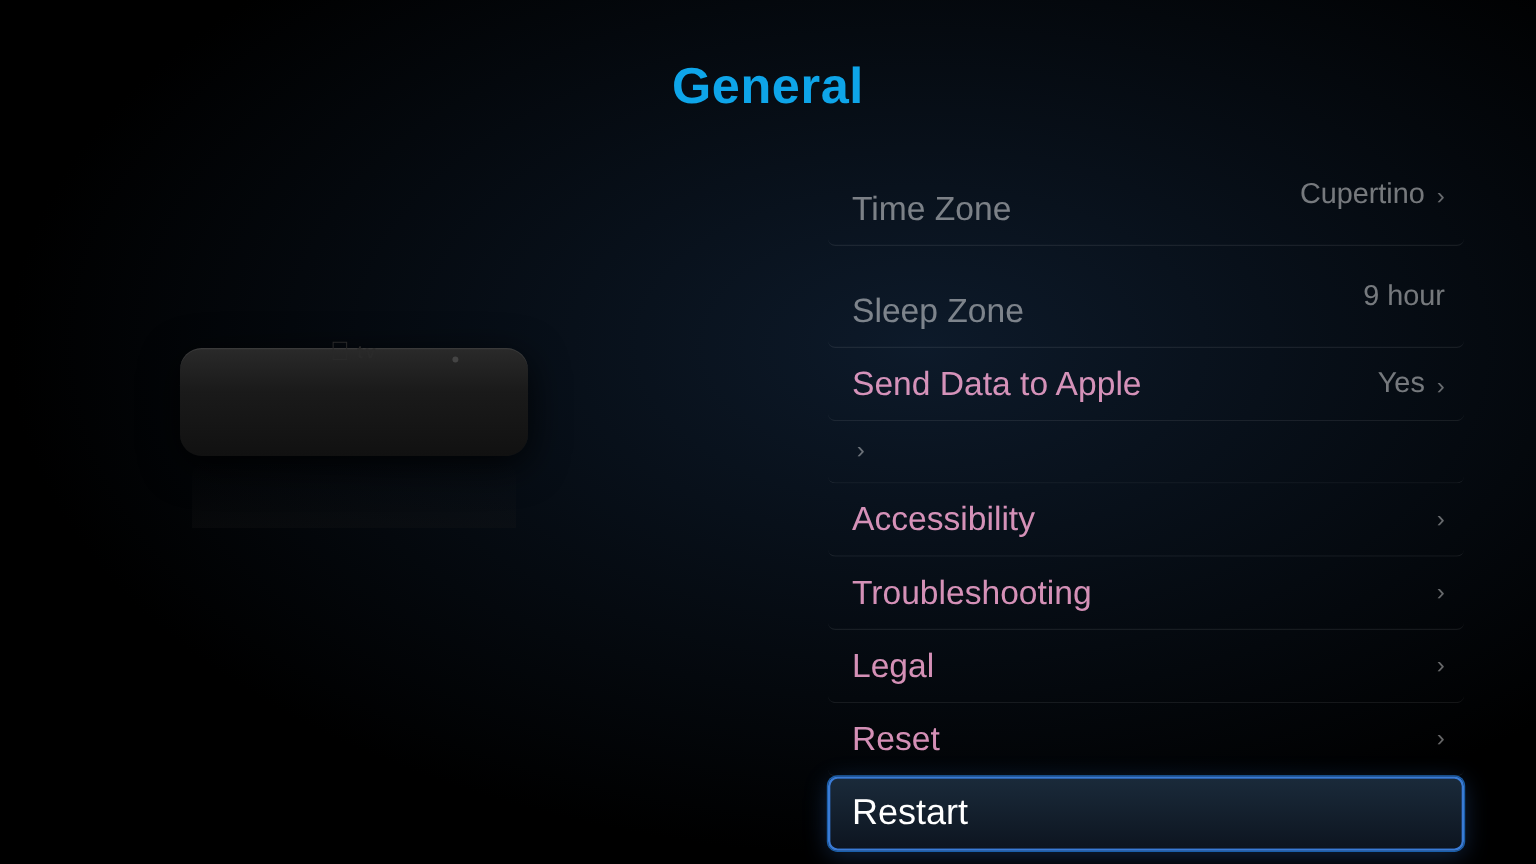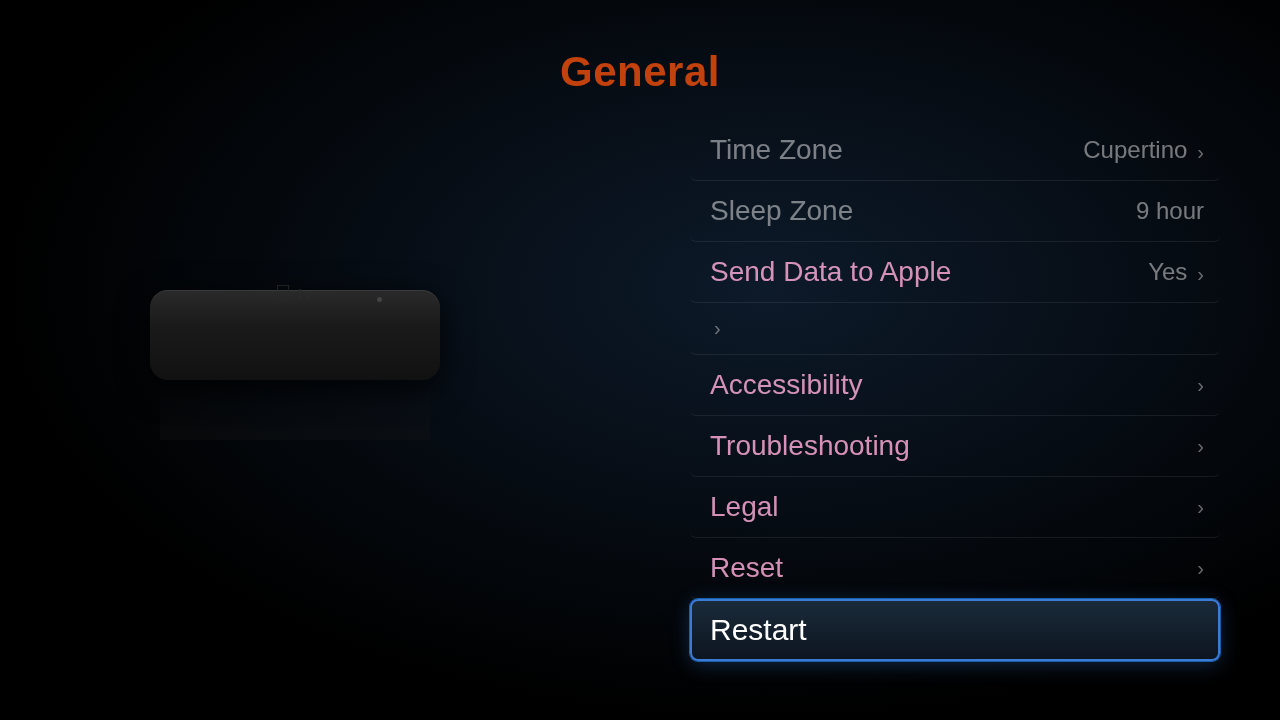--- a/index.html
+++ b/index.html
@@ -23,21 +23,21 @@
       z-index: 0;
     }
 
     .page-title {
       position: absolute;
       top: 48px;
       left: 50%;
       transform: translateX(-50%);
       font-size: 42px;
       font-weight: 700;
-      color: #c2410c;
+      color: #0ea5e9;
       letter-spacing: 0.5px;
       z-index: 2;
     }
 
     
     .device-container {
       position: absolute;
       left: 140px;
       top: 220px;
       z-index: 2;
@@ -155,20 +155,21 @@
 
     .chevron {
       font-size: 20px;
       color: rgba(255,255,255,0.4);
       margin-left: 4px;
     }
 
     
     .menu-item.dimmed .menu-item-label {
       color: rgba(255,255,255,0.55);
+      margin-top: 24px;
     }
 
     
     .menu-item.selected {
       background: linear-gradient(180deg, #1a2a3a 0%, #0d1520 100%);
       border: 2px solid #3a7bd5;
       border-radius: 8px;
       box-shadow: 0 0 0 1px #1a5faa, 0 4px 20px rgba(58,123,213,0.3);
       padding: 12px 14px 12px 18px;
       text-align: center;

